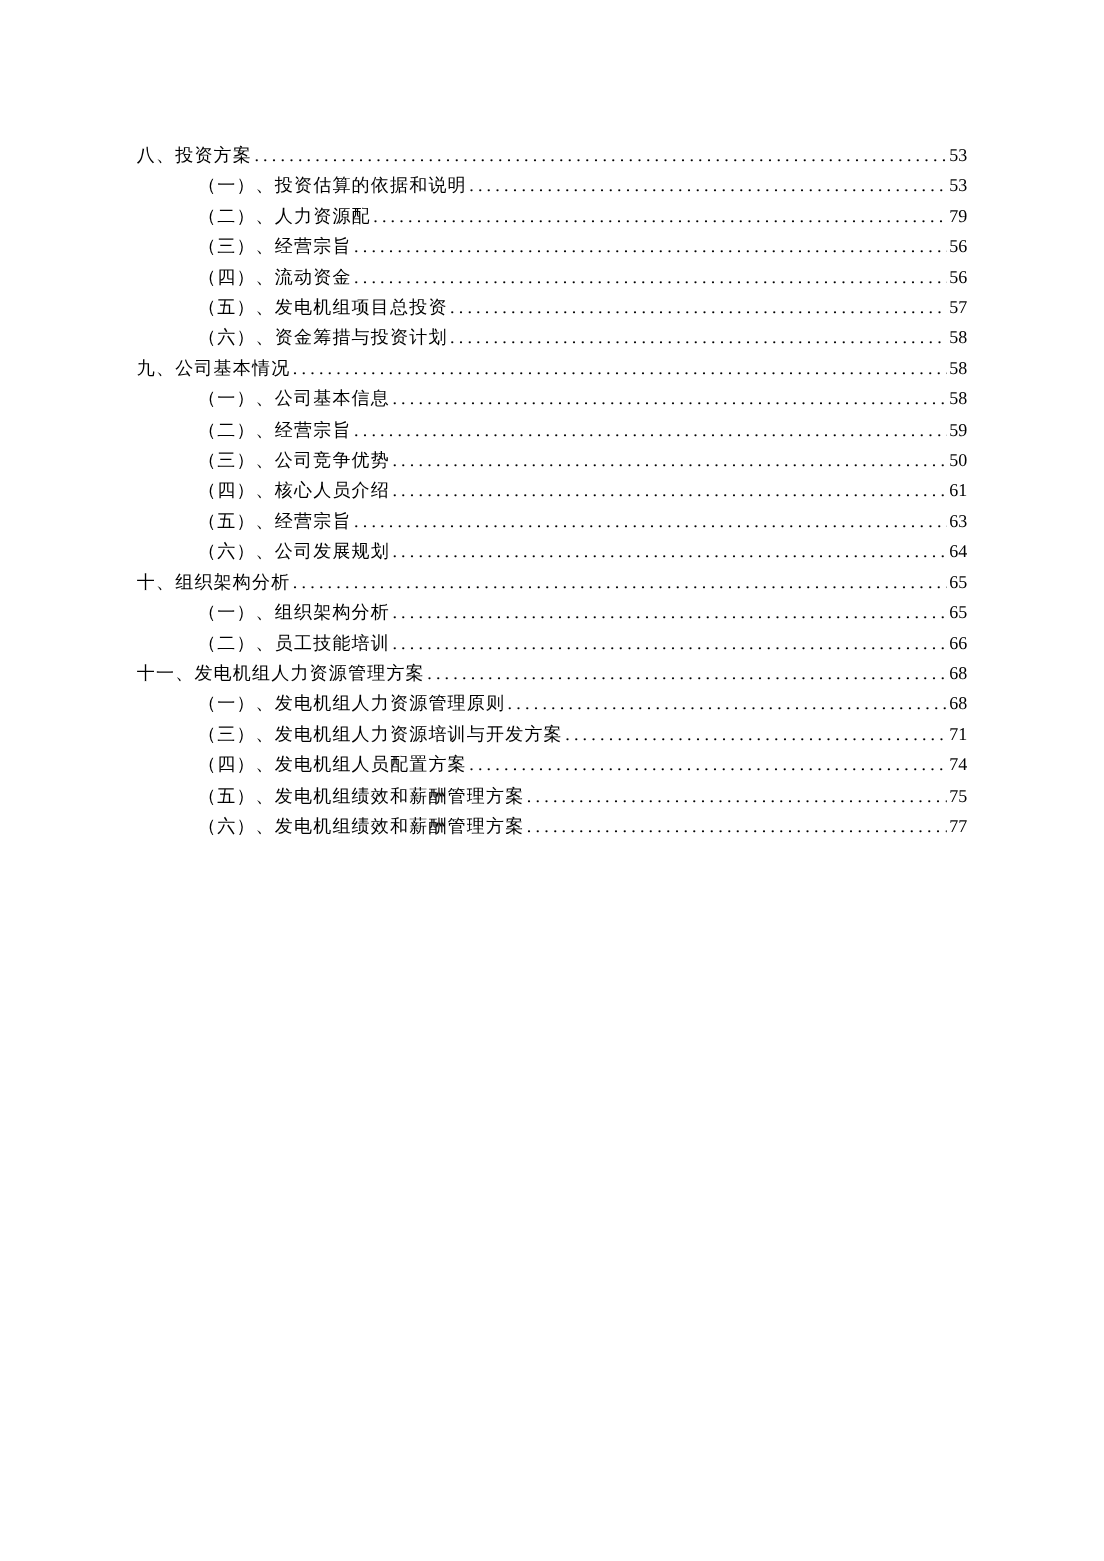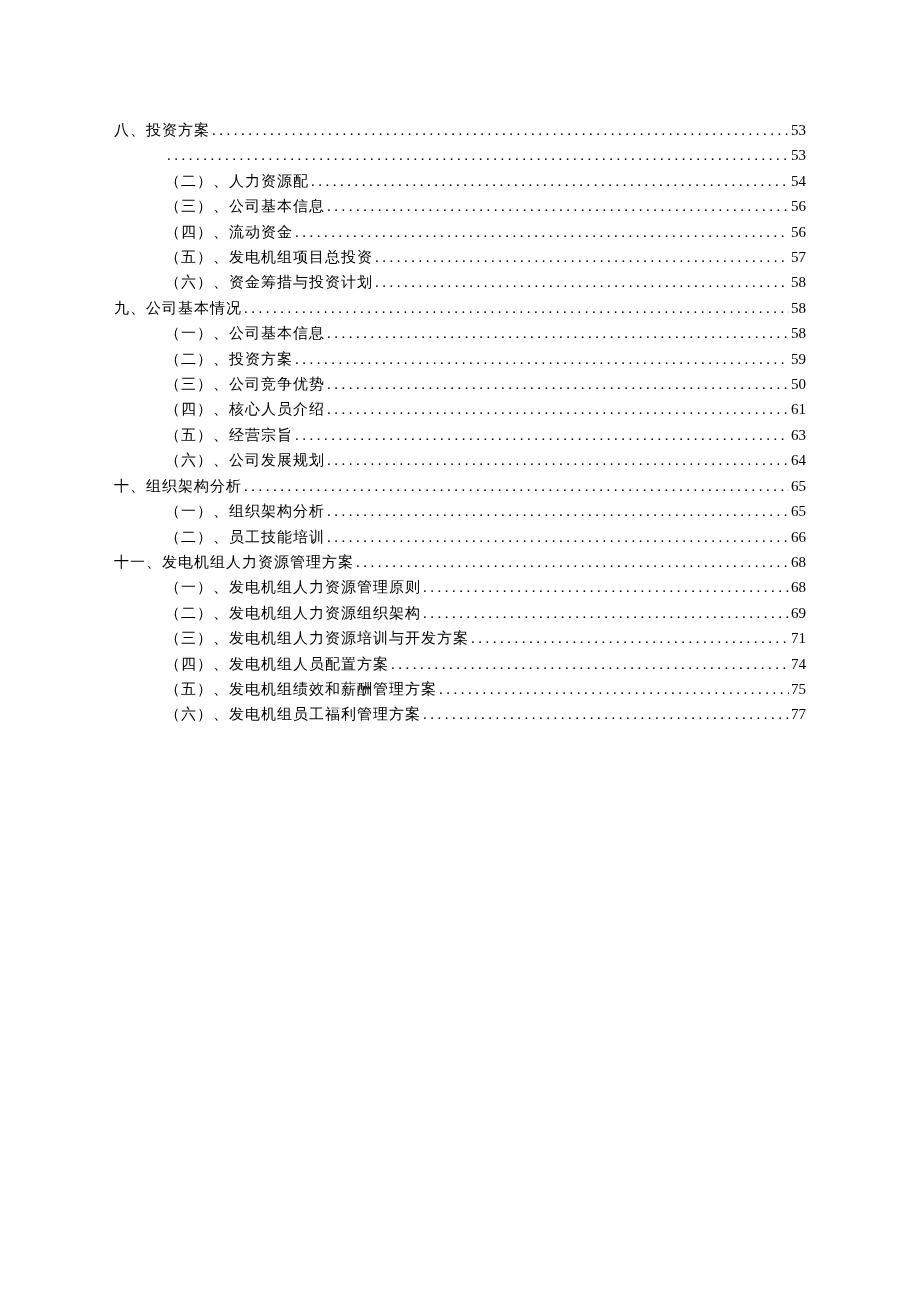--- a/index.html
+++ b/index.html
@@ -52,30 +52,31 @@
 </head>
 <body>
 
 <div id="toc-container">
     <div class="toc-line level-1">
       <span class="toc-label">八、投资方案</span>
       <span class="toc-dots"></span>
       <span class="toc-page">53</span>
     </div>
     <div class="toc-line level-2">
+      <span class="toc-label">（一）、投资估算的依据和说明</span>
       <span class="toc-dots"></span>
       <span class="toc-page">53</span>
     </div>
     <div class="toc-line level-2">
       <span class="toc-label">（二）、人力资源配</span>
       <span class="toc-dots"></span>
-      <span class="toc-page">54</span>
+      <span class="toc-page">79</span>
     </div>
     <div class="toc-line level-2">
-      <span class="toc-label">（三）、公司基本信息</span>
+      <span class="toc-label">（三）、经营宗旨</span>
       <span class="toc-dots"></span>
       <span class="toc-page">56</span>
     </div>
     <div class="toc-line level-2">
       <span class="toc-label">（四）、流动资金</span>
       <span class="toc-dots"></span>
       <span class="toc-page">56</span>
     </div>
     <div class="toc-line level-2">
       <span class="toc-label">（五）、发电机组项目总投资</span>
@@ -91,21 +92,21 @@
       <span class="toc-label">九、公司基本情况</span>
       <span class="toc-dots"></span>
       <span class="toc-page">58</span>
     </div>
     <div class="toc-line level-2">
       <span class="toc-label">（一）、公司基本信息</span>
       <span class="toc-dots"></span>
       <span class="toc-page">58</span>
     </div>
     <div class="toc-line level-2">
-      <span class="toc-label">（二）、投资方案</span>
+      <span class="toc-label">（二）、经营宗旨</span>
       <span class="toc-dots"></span>
       <span class="toc-page">59</span>
     </div>
     <div class="toc-line level-2">
       <span class="toc-label">（三）、公司竞争优势</span>
       <span class="toc-dots"></span>
       <span class="toc-page">50</span>
     </div>
     <div class="toc-line level-2">
       <span class="toc-label">（四）、核心人员介绍</span>
@@ -141,37 +142,32 @@
       <span class="toc-label">十一、发电机组人力资源管理方案</span>
       <span class="toc-dots"></span>
       <span class="toc-page">68</span>
     </div>
     <div class="toc-line level-2">
       <span class="toc-label">（一）、发电机组人力资源管理原则</span>
       <span class="toc-dots"></span>
       <span class="toc-page">68</span>
     </div>
     <div class="toc-line level-2">
-      <span class="toc-label">（二）、发电机组人力资源组织架构</span>
-      <span class="toc-dots"></span>
-      <span class="toc-page">69</span>
-    </div>
-    <div class="toc-line level-2">
       <span class="toc-label">（三）、发电机组人力资源培训与开发方案</span>
       <span class="toc-dots"></span>
       <span class="toc-page">71</span>
     </div>
     <div class="toc-line level-2">
       <span class="toc-label">（四）、发电机组人员配置方案</span>
       <span class="toc-dots"></span>
       <span class="toc-page">74</span>
     </div>
     <div class="toc-line level-2">
       <span class="toc-label">（五）、发电机组绩效和薪酬管理方案</span>
       <span class="toc-dots"></span>
       <span class="toc-page">75</span>
     </div>
     <div class="toc-line level-2">
-      <span class="toc-label">（六）、发电机组员工福利管理方案</span>
+      <span class="toc-label">（六）、发电机组绩效和薪酬管理方案</span>
       <span class="toc-dots"></span>
       <span class="toc-page">77</span>
     </div>
   </div>
 
 </body></html>

